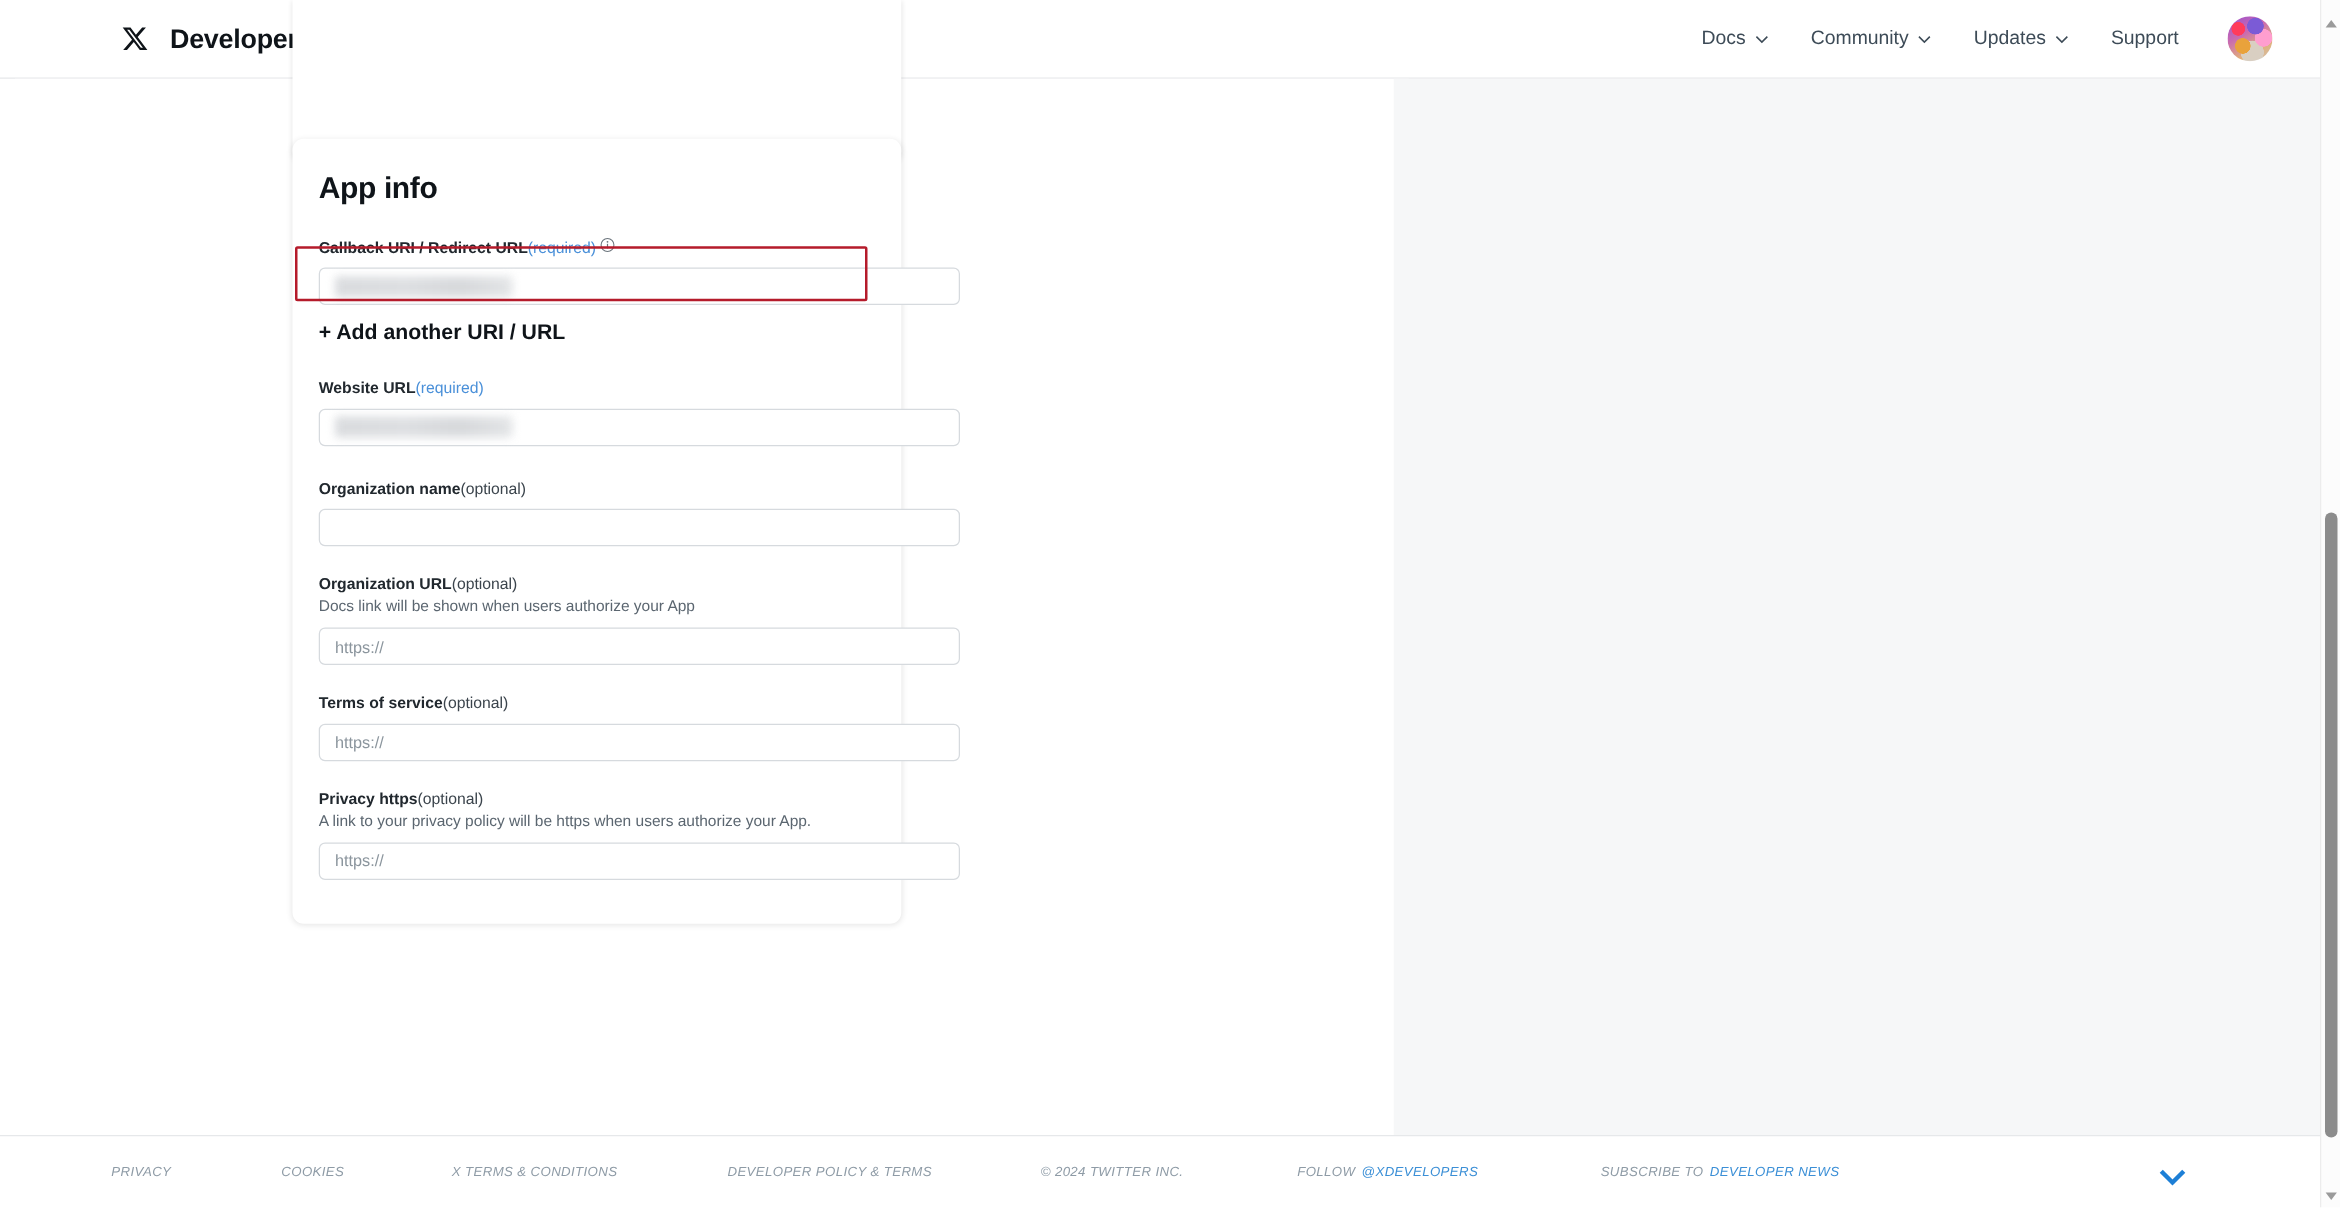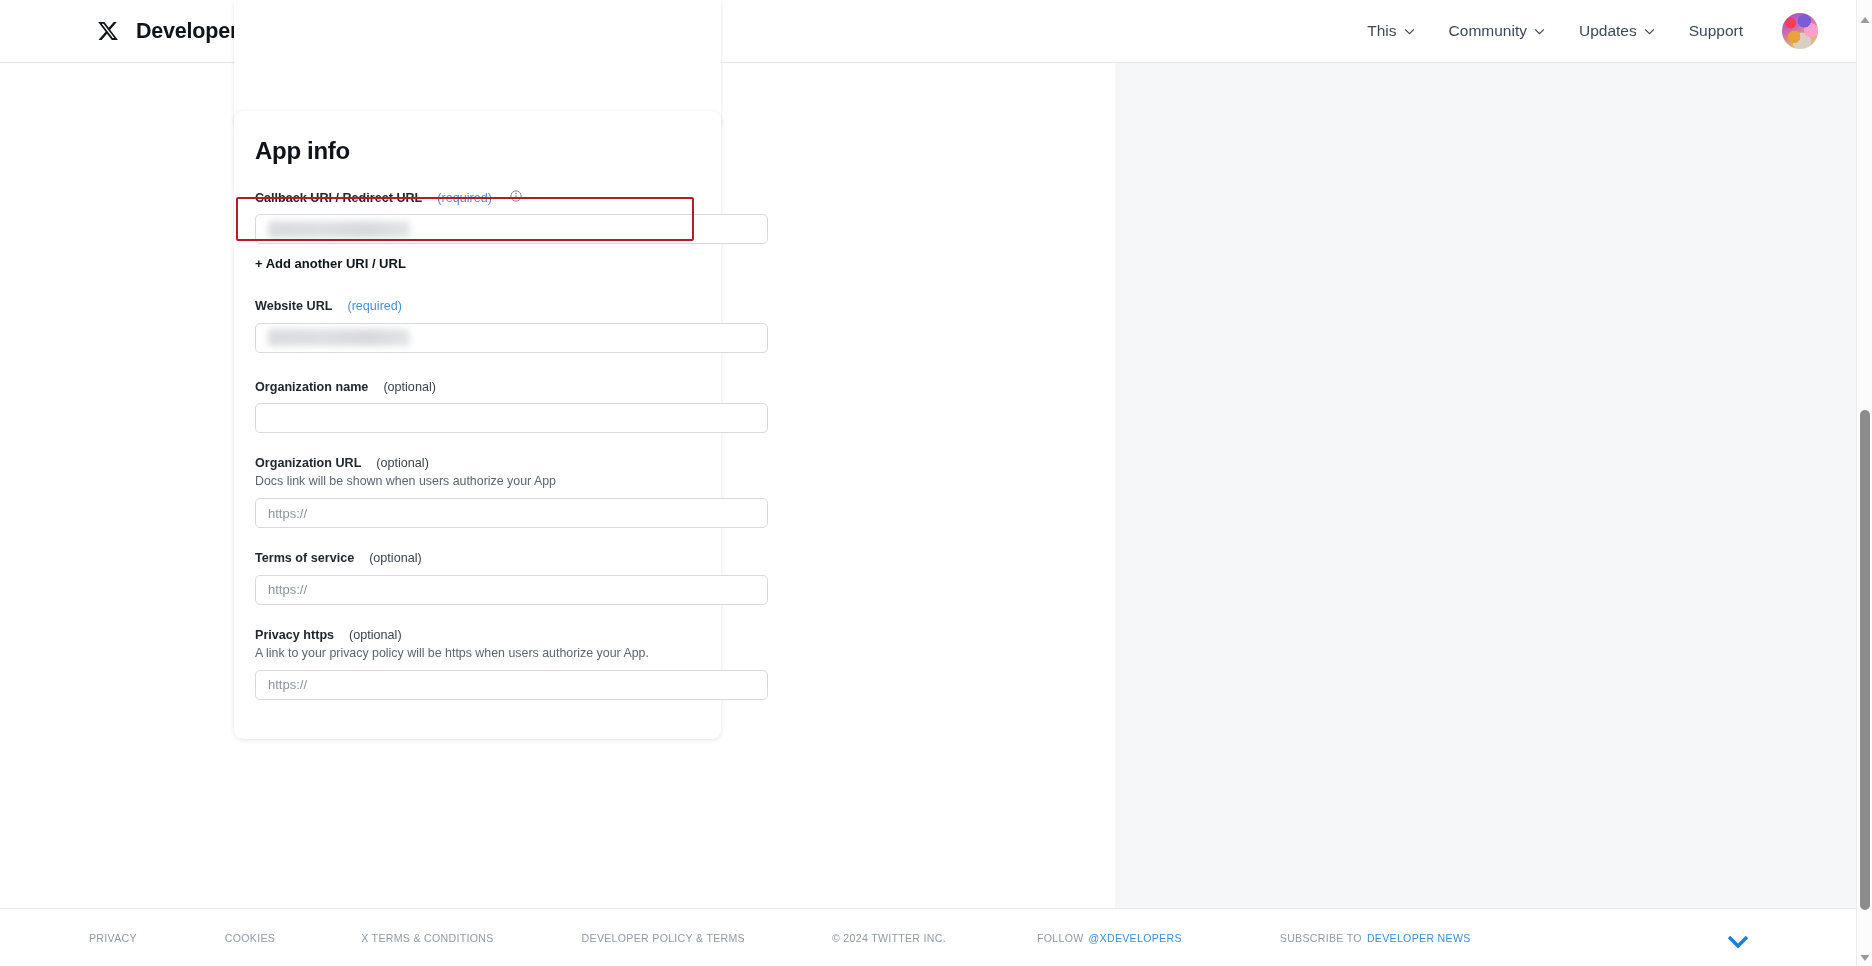--- a/index.html
+++ b/index.html
@@ -70,21 +70,21 @@
     padding:26px 21px 0 21px;
   }
   .card-title {
     font-size:24px; font-weight:bold; color:#0f1419; letter-spacing:-0.3px;
     margin-bottom:25px;
   }
 
   .field { margin-bottom:0; }
   .field-label {
     font-size:12.6px; color:#21282e; font-weight:bold;
-    display:flex; align-items:center; gap:15px; line-height:1.3;
+    display:flex; align-items:center; gap:0; line-height:1.3;
   }
   .field-label .opt { font-weight:normal; color:#3b444c; }
   .req { color:#4a90d9; font-weight:normal; }
   .info-icon { width:12px; height:12px; display:inline-block; margin-left:3px; }
   .field-help {
     font-size:12.4px; color:#5b6670; margin-top:2px; line-height:1.35;
   }
   .input {
     width:513px; height:30px; border:1px solid #d6dade; border-radius:5px;
     background:#ffffff; margin-top:8px; padding:0 12px;
@@ -98,32 +98,32 @@
     filter: blur(3.2px); opacity:0.95;
   }
 
   
   .annot-box {
     position:absolute; left:236px; top:197px; width:458px; height:44px;
     border:2px solid #b51b2b; border-radius:2px; pointer-events:none;
   }
 
   .add-link {
-    font-size:13px; font-weight:bold; color:#0f1419;
+    font-size:17px; font-weight:bold; color:#0f1419;
     margin-top:12px; cursor:pointer; display:inline-block;
   }
 
   .gap-lg { height:26px; }
   .gap-md { height:22px; }
 
   
   .footer {
     position:absolute; left:0; top:908px; width:1856px; height:58px;
     background:#ffffff; border-top:1px solid #e6e8ea;
-    display:flex; align-items:center;
+    display:flex; align-items:center;font-style:italic;
   }
   .footer-inner {
     display:flex; align-items:center; width:100%;
     padding-left:89px; padding-right:30px;
   }
   .f-link {
     font-size:10.6px; letter-spacing:0.3px; color:#8e9ba6;
     text-transform:uppercase; white-space:nowrap; cursor:pointer;
   }
   .f-link.blue { color:#3b8fd6; }
@@ -170,21 +170,21 @@
       <span>
         <svg class="x-logo" viewBox="0 0 24 24" aria-hidden="true">
           <path fill="#0f1419" d="M18.244 2.25h3.308l-7.227 8.26 8.502 11.24H16.17l-5.214-6.817L4.99 21.75H1.68l7.73-8.835L1.254 2.25H8.08l4.713 6.231zm-1.161 17.52h1.833L7.084 4.126H5.117z"></path>
         </svg>
       </span>
       <span class="brand-title">Developer Portal</span>
     </div>
 
     <div class="nav-right">
       <div class="nav-item">
-        <span>This</span>
+        <span>Docs</span>
         <span>
           <svg class="chev" viewBox="0 0 12 8">
               <path d="M1 1.5 L6 6.5 L11 1.5" fill="none" stroke="#3d4b57" stroke-width="1.4"></path>
             </svg>
         </span>
       </div>
       <div class="nav-item">
         <span>Community</span>
         <span>
           <svg class="chev" viewBox="0 0 12 8">

